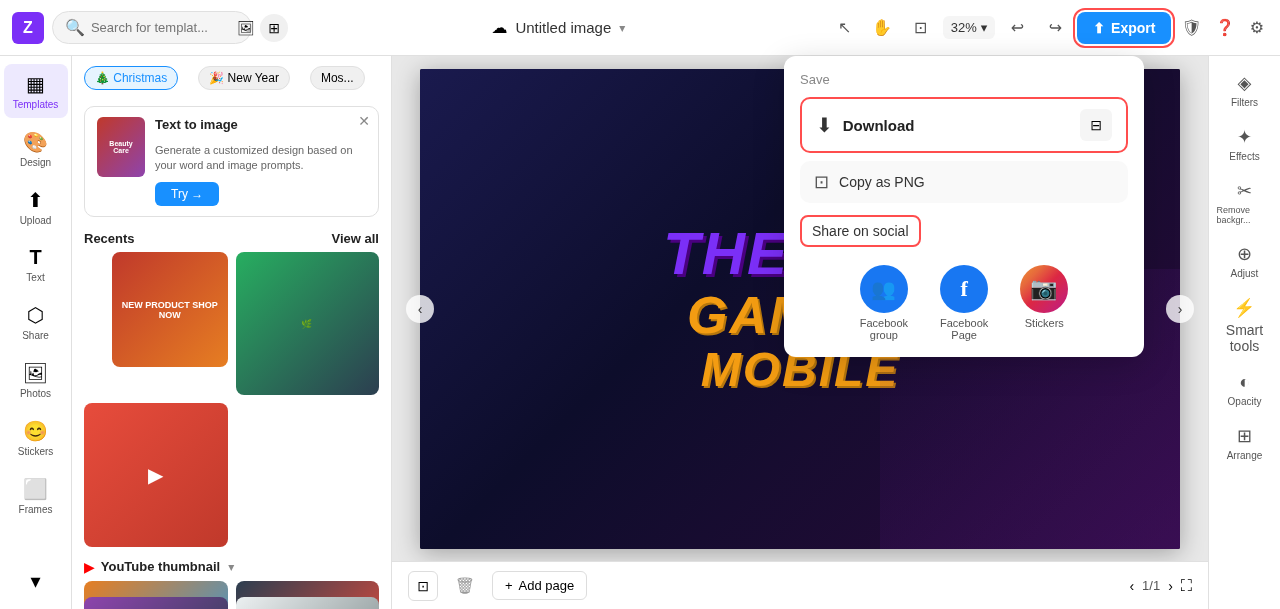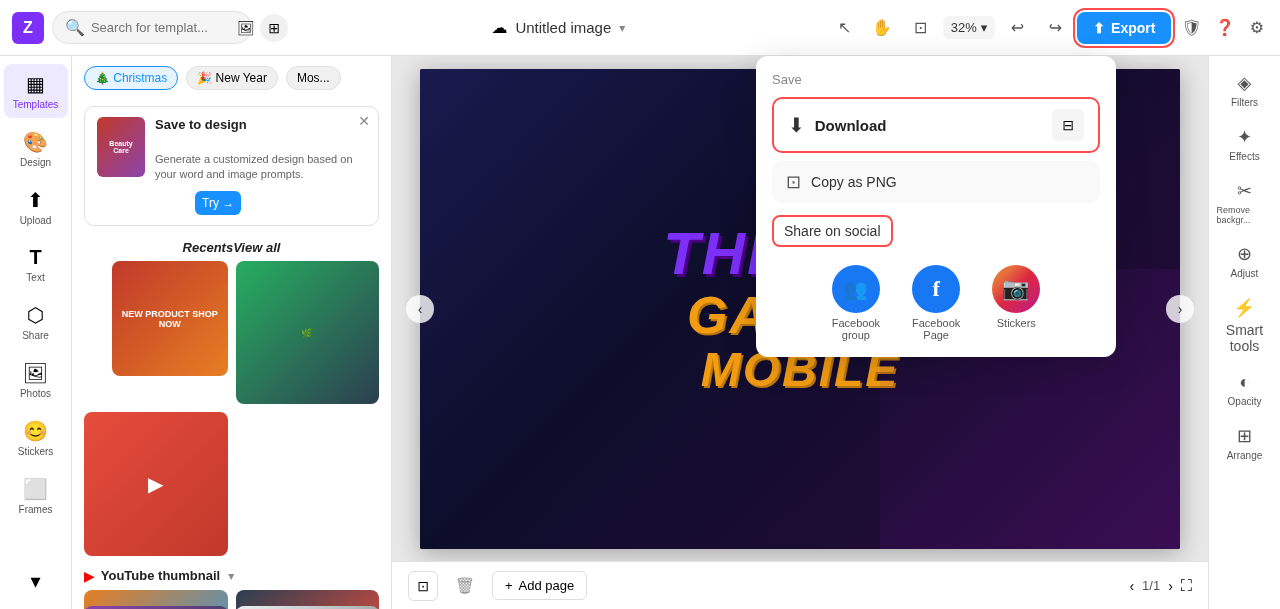--- a/index.html
+++ b/index.html
@@ -86,21 +86,21 @@
 
     
     .templates-panel {
       width: 320px; background: #fff; border-right: 1px solid #e0e0e0;
       display: flex; flex-direction: column; overflow: hidden; flex-shrink: 0;
     }
     .panel-top {
       padding: 10px 12px 0;
     }
     .tag-row {
-      display: flex; gap: 8px; overflow-x: auto; padding-bottom: 8px;
+      display: flex; gap: 20px; overflow-x: auto; padding-bottom: 8px;
       scrollbar-width: none;
     }
     .tag-row::-webkit-scrollbar { display: none; }
     .tag {
       display: flex; align-items: center; gap: 4px;
       background: #f0f0f0; border-radius: 16px;
       padding: 4px 10px; font-size: 12px; white-space: nowrap;
       cursor: pointer; border: 1px solid #e0e0e0;
     }
     .tag.active { background: #e6f4ff; border-color: #1890ff; color: #1890ff; }
@@ -110,35 +110,34 @@
       background: #fff; border: 1px solid #e0e0e0; border-radius: 10px;
       padding: 10px 12px; display: flex; gap: 10px; align-items: flex-start;
       position: relative;
     }
     .ai-thumb {
       width: 48px; height: 60px; border-radius: 6px; background: linear-gradient(135deg, #c0392b, #8e44ad);
       flex-shrink: 0; overflow: hidden; display: flex; align-items: center; justify-content: center;
       color: white; font-size: 8px; font-weight: bold; text-align: center;
     }
     .ai-text h4 { font-size: 13px; font-weight: 600; color: #222; }
-    .ai-text p { font-size: 11px; color: #666; margin-top: 20px; line-height: 1.4; }
+    .ai-text p { font-size: 11px; color: #666; margin-top: 11px; line-height: 1.4; }
     .ai-try-btn {
       display: block; margin-top: 8px;
       background: #1890ff; color: white; border: none; border-radius: 6px;
-      padding: 5px 7px; font-size: 12px; cursor: pointer; text-align: right; margin-left: 40px;
+      padding: 5px 16px; font-size: 12px; cursor: pointer; text-align: right;
     }
     .ai-close {
       position: absolute; top: 6px; right: 8px;
       background: none; border: none; font-size: 14px; cursor: pointer; color: #888;
     }
     
     .recents-header {
-      display: flex; justify-content: center; align-items: center;
+      display: flex; justify-content: space-between; align-items: center;
       padding: 6px 12px;
-      font-style: italic;
     }
     .recents-header span { font-size: 13px; font-weight: 600; color: #222; }
     .view-all { font-size: 12px; color: #1890ff; cursor: pointer; }
     .recents-grid {
       display: grid; grid-template-columns: 1fr 1fr; gap: 8px;
       padding: 0 12px 8px; flex-shrink: 0;
     }
     .recent-item {
       border-radius: 8px; overflow: hidden; cursor: pointer;
       aspect-ratio: 1; background: #ddd; position: relative;
@@ -235,21 +234,21 @@
     .rs-item {
       display: flex; flex-direction: column; align-items: center;
       padding: 8px 4px; border-radius: 8px; cursor: pointer;
       width: 64px; gap: 3px;
     }
     .rs-item .rs-icon { font-size: 18px; color: #555; }
     .rs-item .rs-label { font-size: 10px; color: #555; text-align: center; }
 
     
     .dropdown-overlay {
-      position: fixed; top: 56px; right: 164px;
+      position: fixed; top: 56px; right: 136px;
       width: 360px;
       background: #fff; border-radius: 12px;
       box-shadow: 0 8px 32px rgba(0,0,0,0.18);
       z-index: 100; padding: 16px;
     }
     .dropdown-save-label { font-size: 13px; color: #888; margin-bottom: 10px; }
     .download-row {
       display: flex; align-items: center; gap: 8px;
       border: 2px solid #ff4d4d; border-radius: 10px;
       padding: 10px 14px; cursor: pointer; margin-bottom: 8px;
@@ -388,21 +387,21 @@
           <span>Mos...</span>
         </div>
       </div>
     </div>
 
     <div class="ai-box">
       <div class="ai-thumb">
         <div style="font-size:7px; padding:4px; color:white; font-weight:bold; text-align:center;">Beauty Care</div>
       </div>
       <div class="ai-text">
-        <h4>Save to design</h4>
+        <h4>Text to image</h4>
         <p>Generate a customized design based on your word and image prompts.</p>
         <button class="ai-try-btn">Try →</button>
       </div>
       <button class="ai-close">✕</button>
     </div>
 
     <div class="recents-header">
       <span>Recents</span>
       <span class="view-all">View all</span>
     </div>

